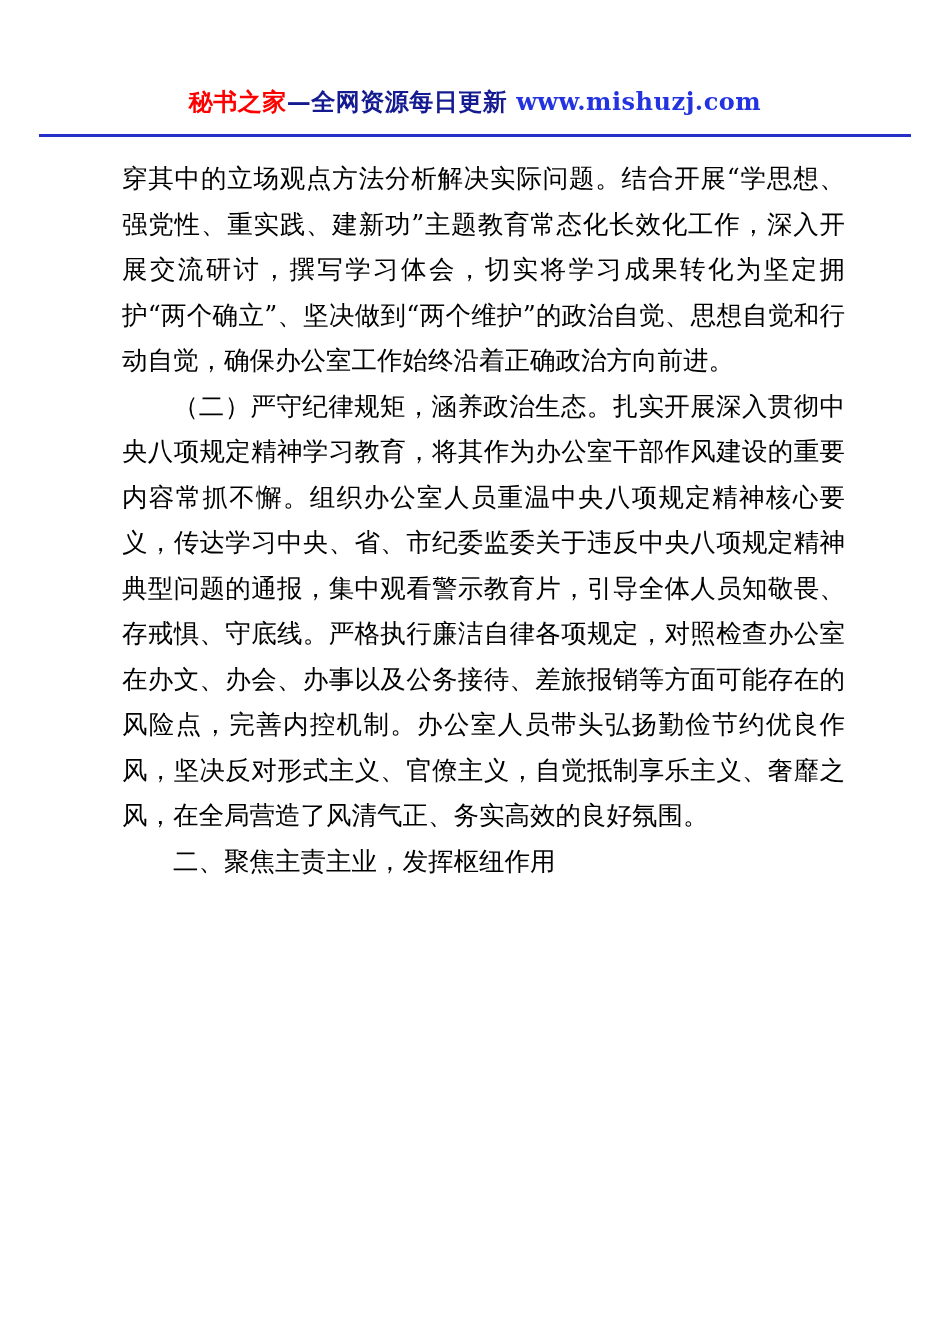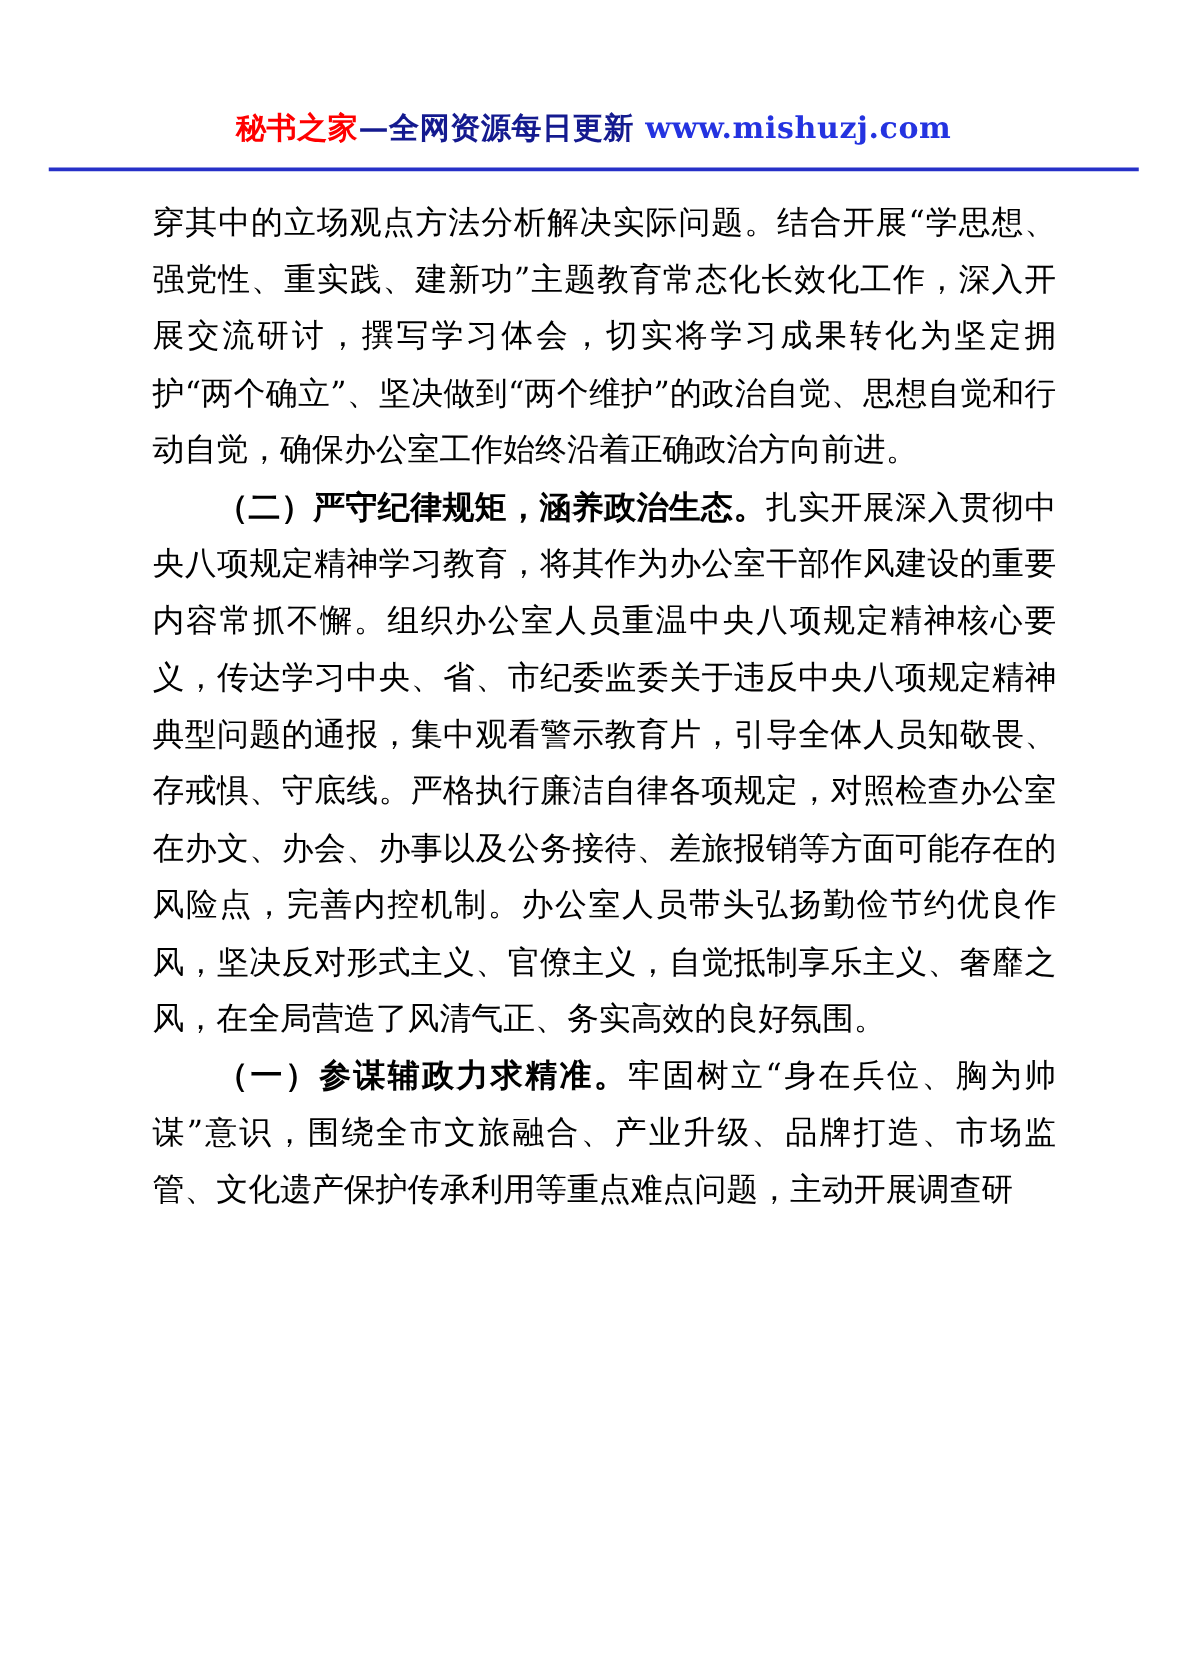--- a/index.html
+++ b/index.html
@@ -39,37 +39,37 @@
     font-size: 25.5px;
     line-height: 45.5px;
     text-align: justify;
     text-justify: inter-character;
   }
   .para {
     margin: 0;
     text-indent: 2em;
   }
   .para.no-indent { text-indent: 0; }
-  .lead { font-weight: bold; }
+  .lead { font-weight: normal; }
 </style>
 </head>
 <body>
 
 <div class="page">
 
   <div class="header">
     <span class="brand" style="color: rgb(254, 0, 0);">秘书之家</span><span class="tagline" style="color: rgb(20, 26, 143);">—全网资源每日更新 </span><span class="url" style="color: rgb(36, 51, 224);">www.mishuzj.com</span>
   </div>
 
   <div class="header-rule" style="background: rgb(38, 49, 200);"></div>
 
   <div class="doc">
 
     <p class="para no-indent"><span class="lead"></span><span>穿其中的立场观点方法分析解决实际问题。结合开展“学思想、强党性、重实践、建新功”主题教育常态化长效化工作，深入开展交流研讨，撰写学习体会，切实将学习成果转化为坚定拥护“两个确立”、坚决做到“两个维护”的政治自觉、思想自觉和行动自觉，确保办公室工作始终沿着正确政治方向前进。</span></p>
 
     <p class="para"><span class="lead">（二）严守纪律规矩，涵养政治生态。</span><span>扎实开展深入贯彻中央八项规定精神学习教育，将其作为办公室干部作风建设的重要内容常抓不懈。组织办公室人员重温中央八项规定精神核心要义，传达学习中央、省、市纪委监委关于违反中央八项规定精神典型问题的通报，集中观看警示教育片，引导全体人员知敬畏、存戒惧、守底线。严格执行廉洁自律各项规定，对照检查办公室在办文、办会、办事以及公务接待、差旅报销等方面可能存在的风险点，完善内控机制。办公室人员带头弘扬勤俭节约优良作风，坚决反对形式主义、官僚主义，自觉抵制享乐主义、奢靡之风，在全局营造了风清气正、务实高效的良好氛围。</span></p>
 
+    <p class="para"><span class="lead"></span><span>二、聚焦主责主业，发挥枢纽作用</span></p>
 
 
-    <p class="para"><span class="lead">（一）参谋辅政力求精准。</span><span>牢固树立“身在兵位、胸为帅谋”意识，围绕全市文旅融合、产业升级、品牌打造、市场监管、文化遗产保护传承利用等重点难点问题，主动开展调查研</span></p>
 
   </div>
 </div>
 
 </body></html>

